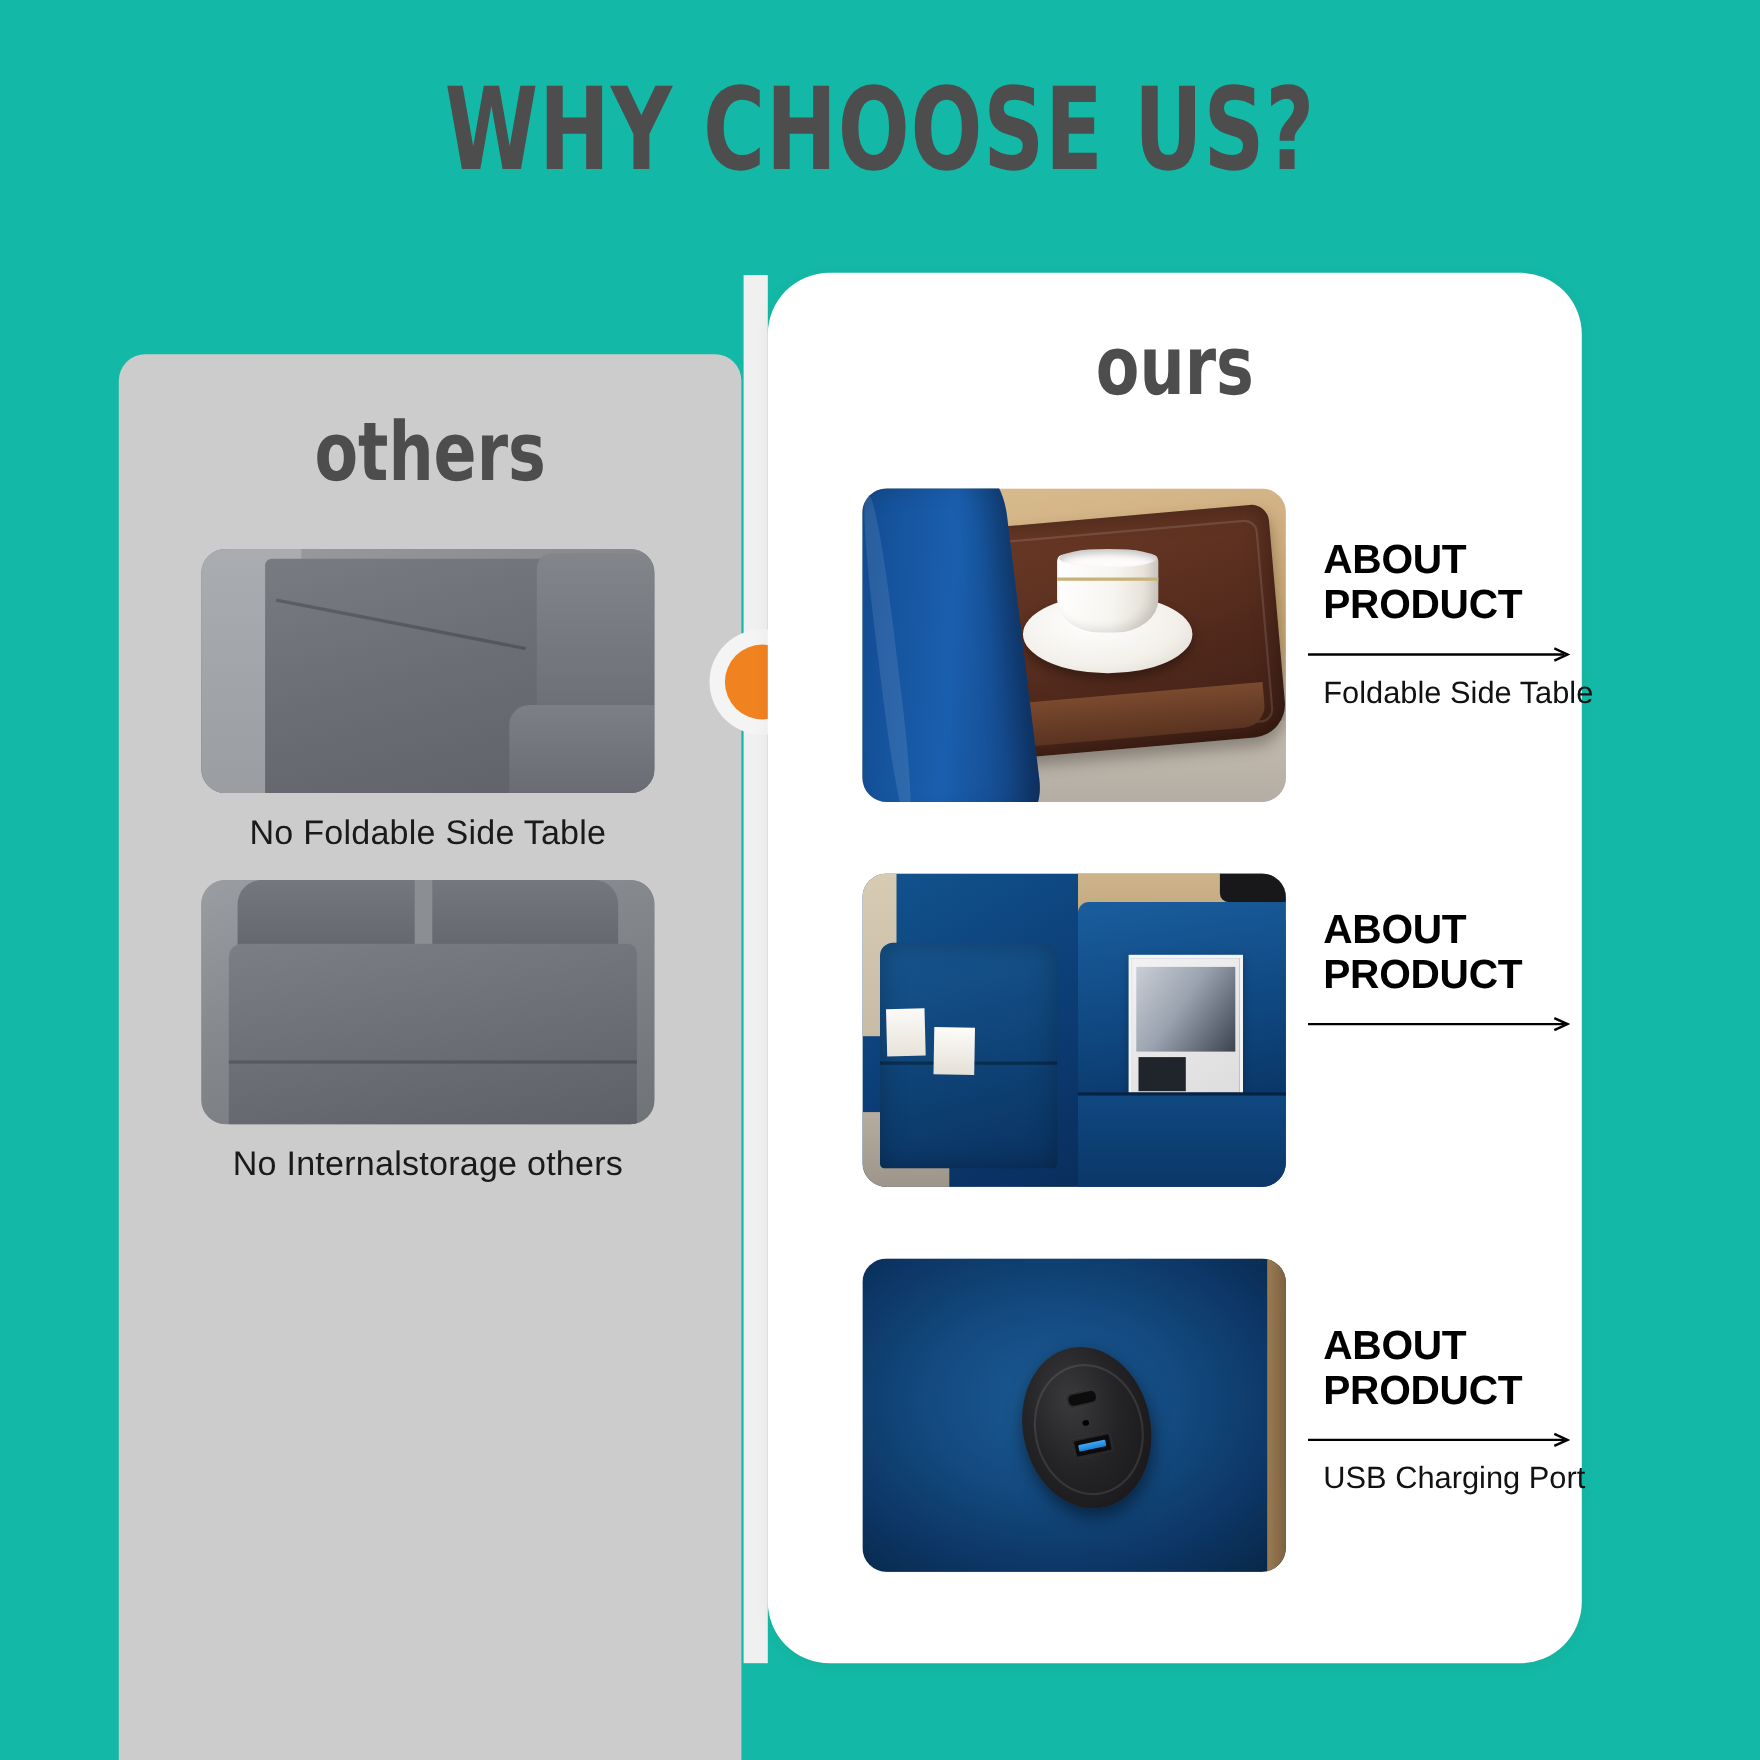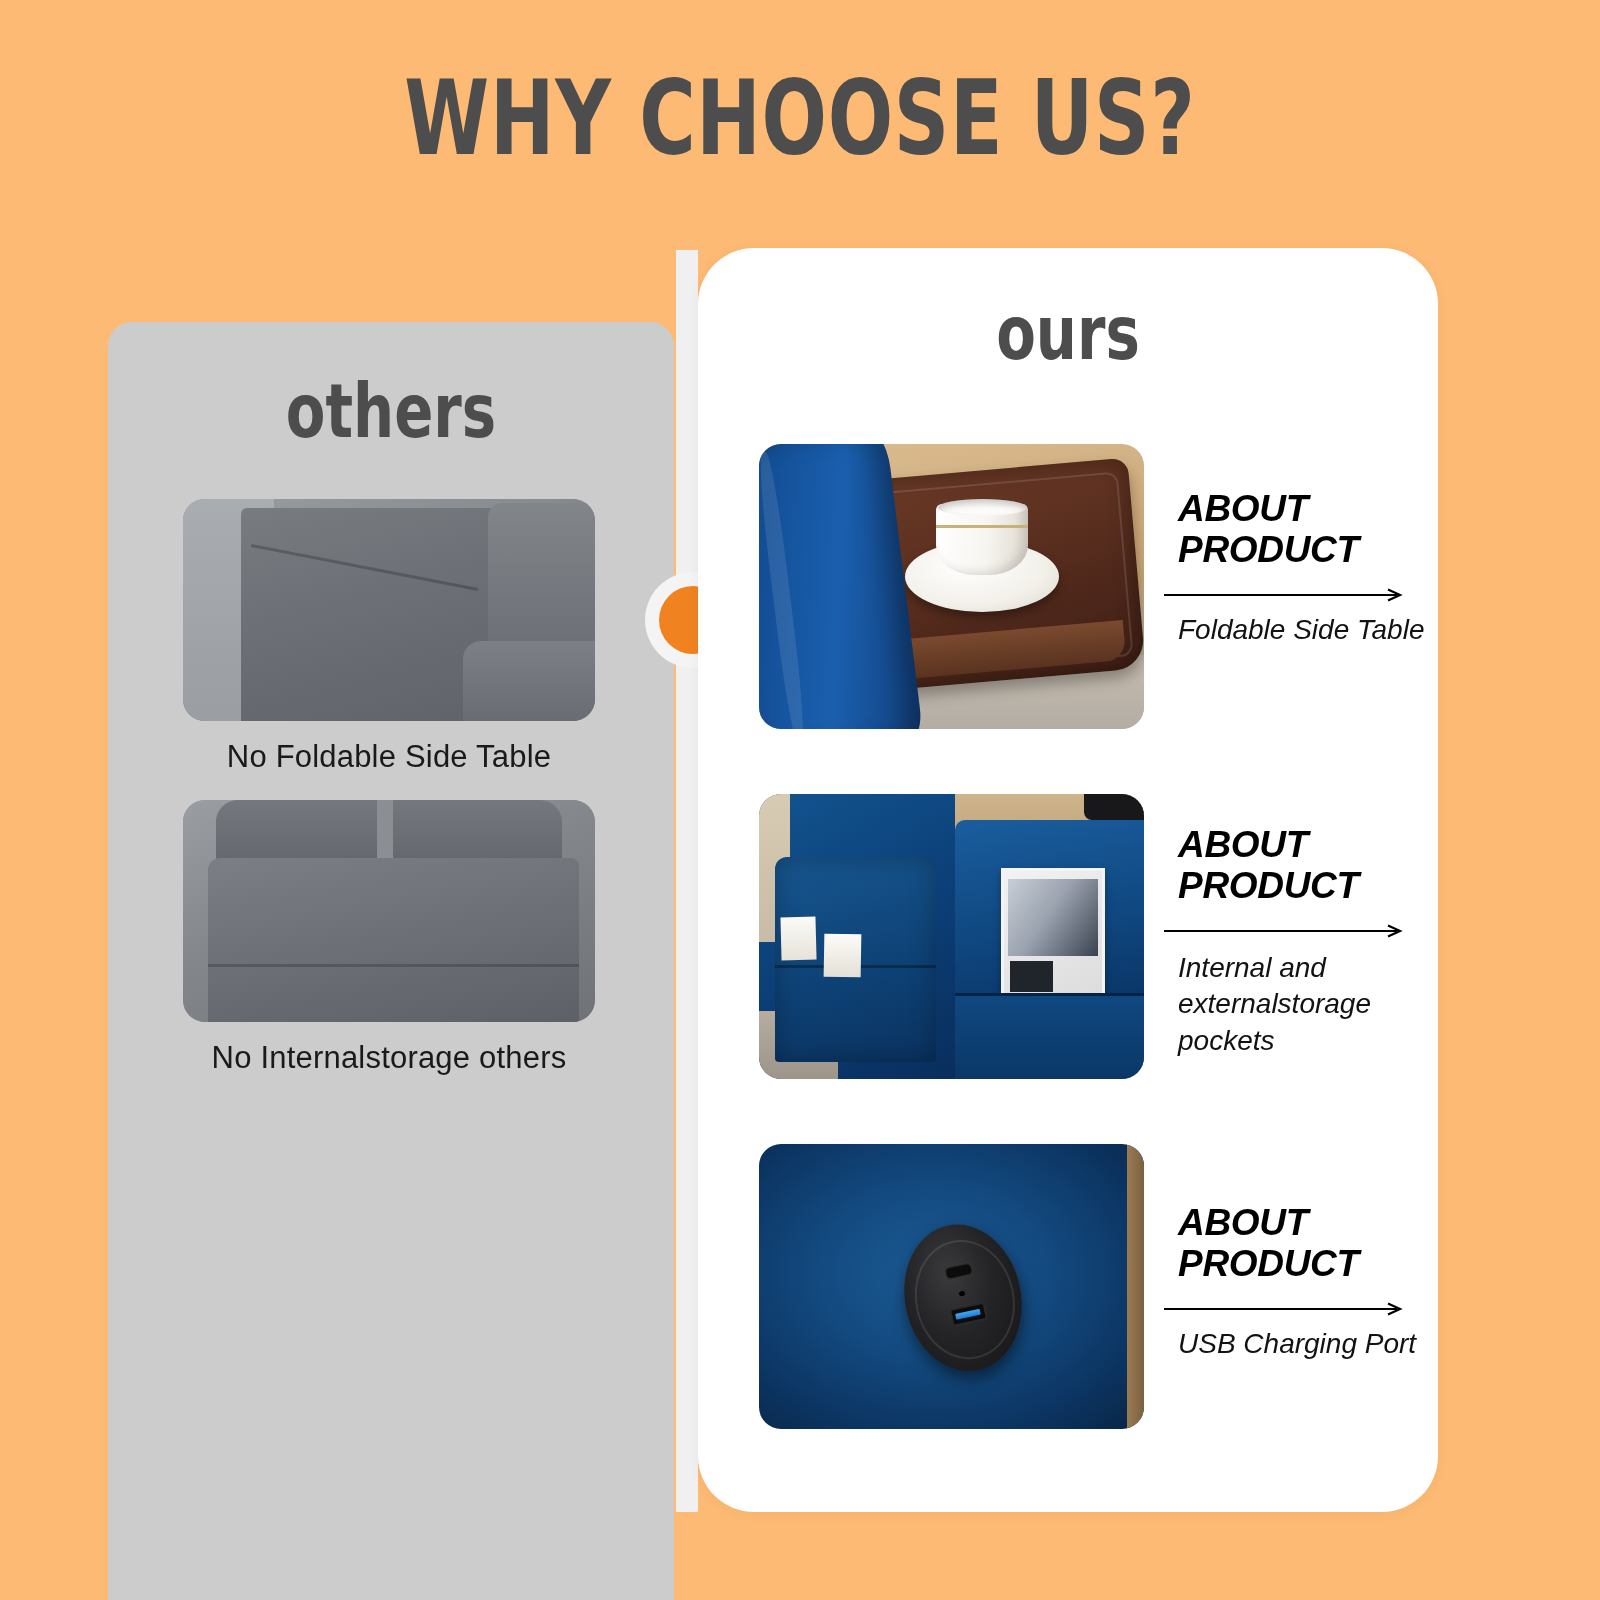--- a/index.html
+++ b/index.html
@@ -10,21 +10,21 @@
     width: 1600px;
     height: 1600px;
     background: #f0f0f0;
     font-family: "Liberation Sans", sans-serif;
     overflow: hidden;
   }
   .page {
     position: relative;
     width: 1600px;
     height: 1600px;
-    background: #fdba74;
+    background: #14b8a6;
   }
 
   
   .main-title {
     position: absolute;
     top: 66px;
     left: 0;
     width: 1600px;
     text-align: center;
     font-family: "DejaVu Sans", sans-serif;
@@ -137,24 +137,23 @@
     font-weight: bold;
     font-size: 74px;
     line-height: 1;
     color: #4d4d4d;
     transform: scaleX(0.78);
     transform-origin: center top;
   }
 
   .feature-row {
     position: absolute;
-    left: 61px;
+    left: 86px;
     width: 640px;
     height: 285px;
-    font-style: italic;
   }
   .feature-row.f0 { top: 196px; }
   .feature-row.f1 { top: 546px; }
   .feature-row.f2 { top: 896px; }
 
   .feature-photo {
     position: absolute;
     left: 0;
     top: 0;
     width: 385px;
@@ -546,21 +545,20 @@
       </div>
       <div class="feature-text">
         <div class="about-label">
           <span>ABOUT</span><br>
           <span>PRODUCT</span>
         </div>
         <svg class="arrow" viewBox="0 0 243 14" xmlns="http://www.w3.org/2000/svg">
           <line x1="0" y1="7" x2="233" y2="7" stroke="#000000" stroke-width="2.2"></line>
           <polyline points="224,1.5 236,7 224,12.5" fill="none" stroke="#000000" stroke-width="2.2"></polyline>
         </svg>
-        <div class="desc">Internal and externalstorage pockets</div>
       </div>
     </div>
 
     <div class="feature-row f2">
       <div class="feature-photo">
         <div class="ph p3-bg"></div>
         <div class="p3-edge"></div>
         <div class="p3-module">
           <div class="p3-usbc"></div>
           <div class="p3-led"></div>

